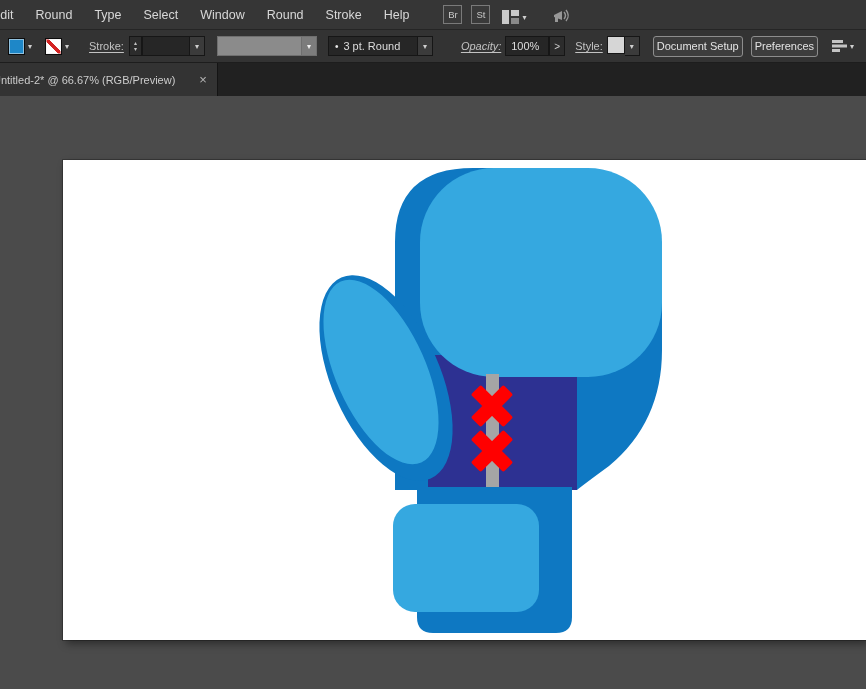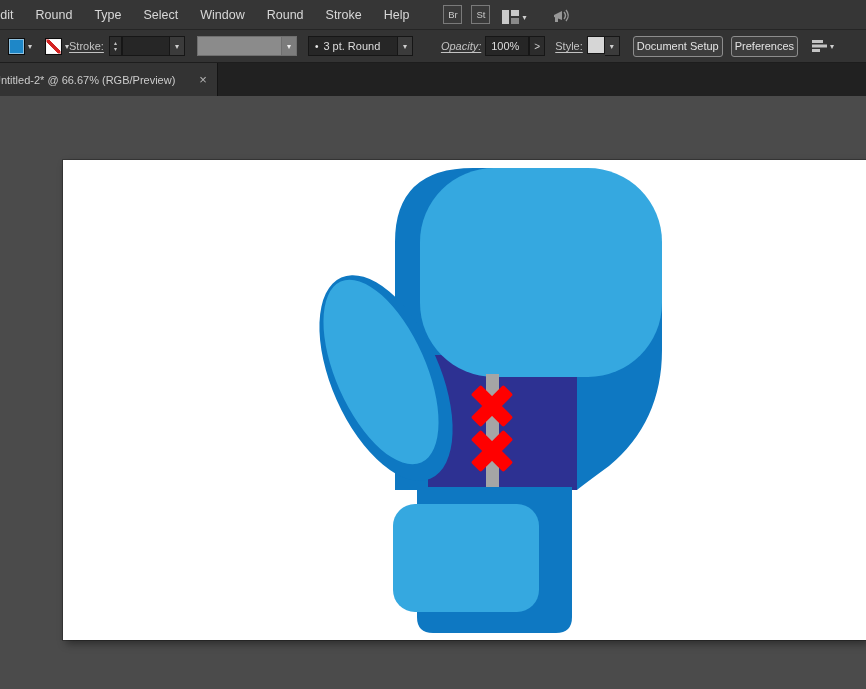--- a/index.html
+++ b/index.html
@@ -93,21 +93,21 @@
     </div>
   </div>
 
   <div class="controlbar">
     <div class="swatch" style="margin-left: 8px; background: rgb(30, 135, 200);"></div>
     <span class="chev">▾</span>
 
     <div class="swatch swatch-stroke" style="margin-left:13px;"></div>
     <span class="chev">▾</span>
 
-    <span class="link-label" style="">Stroke:</span>
+    <span class="link-label" style="margin-left:20px;">Stroke:</span>
     <div class="stepper" style="margin-left:5px;">
       <span>▴</span>
       <span>▾</span>
     </div>
     <div class="combo">
       <div class="fld" style="width:48px;"></div>
       <div class="dd">
         <span class="chev" style="margin:0;">▾</span>
       </div>
     </div>

